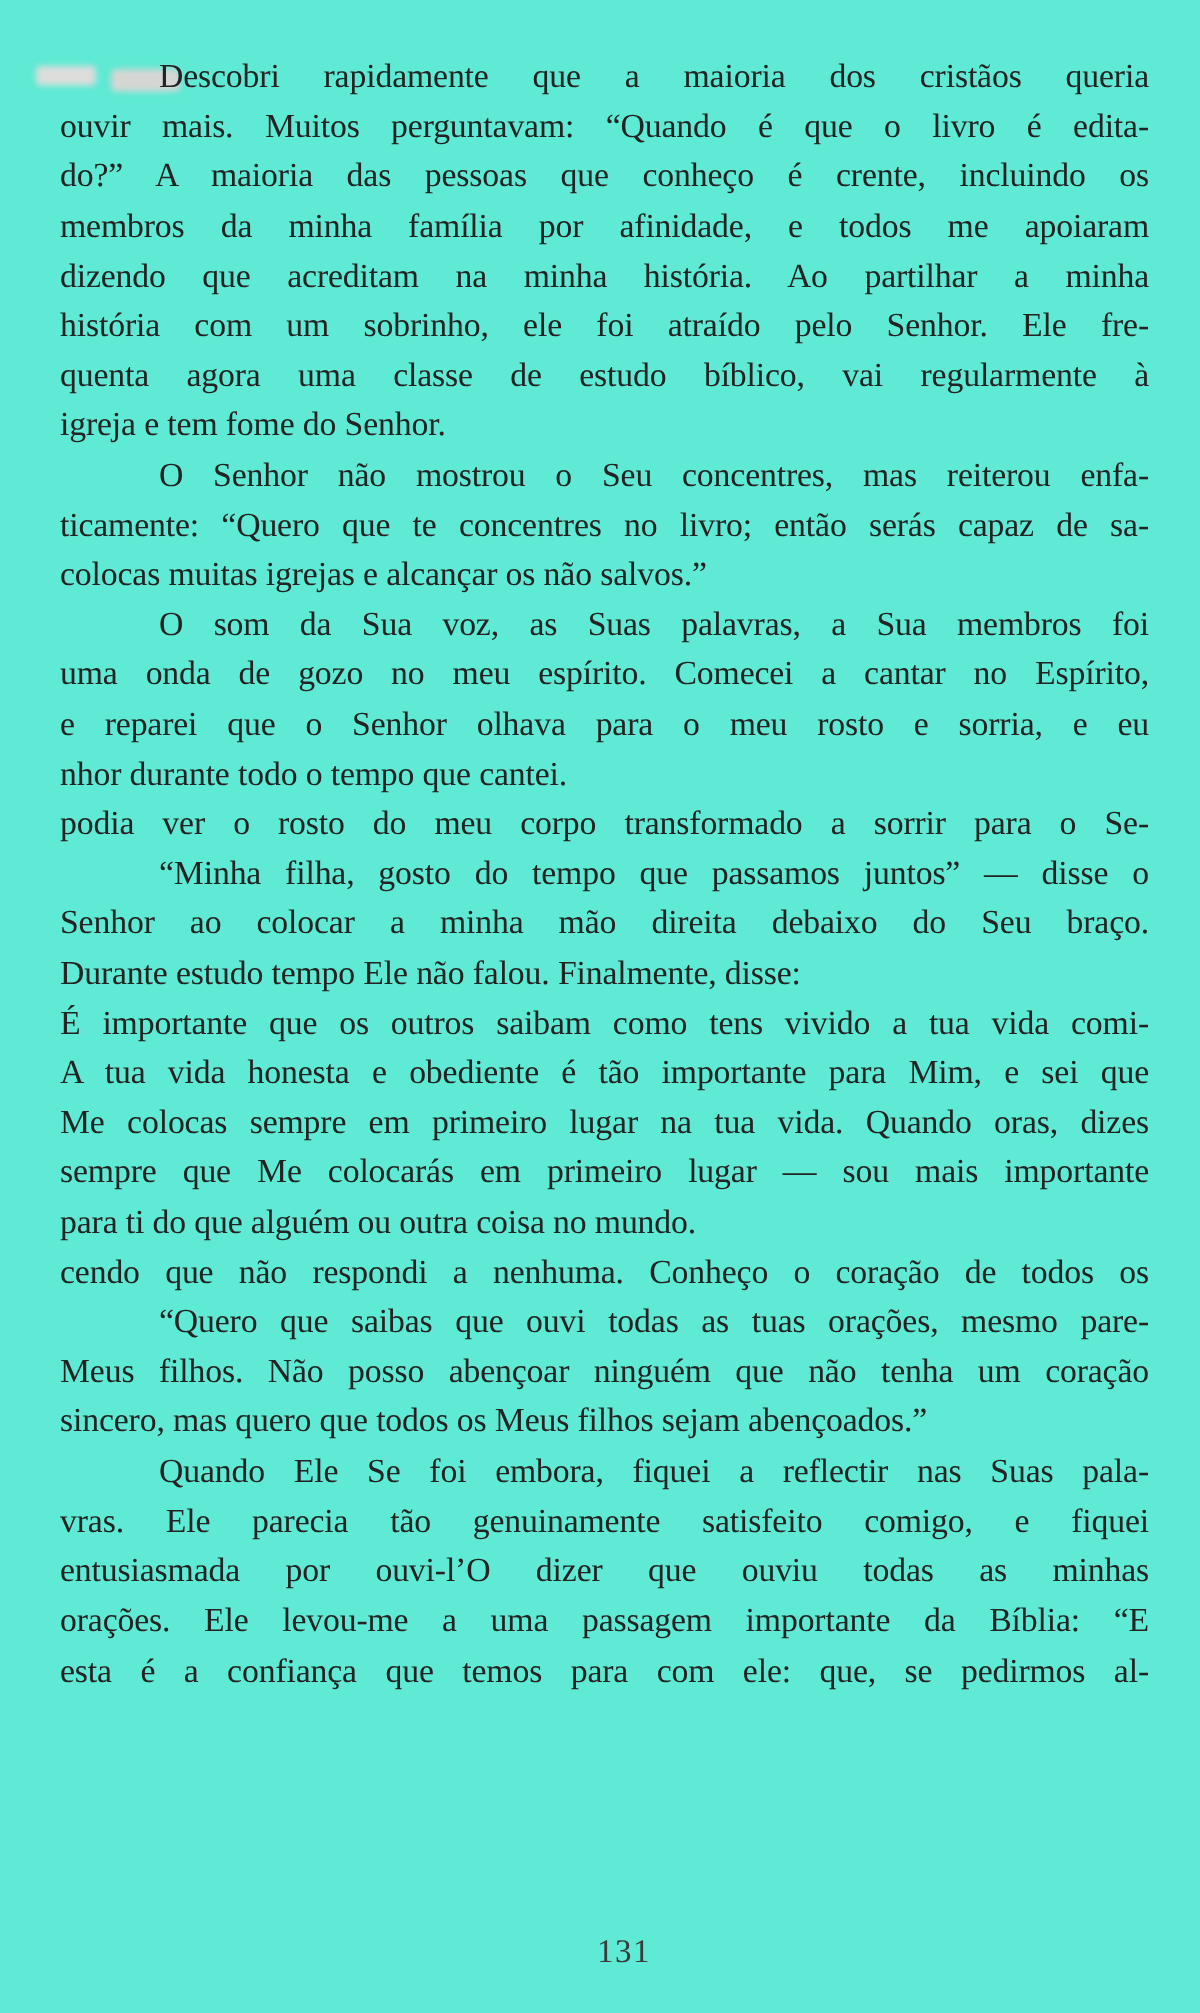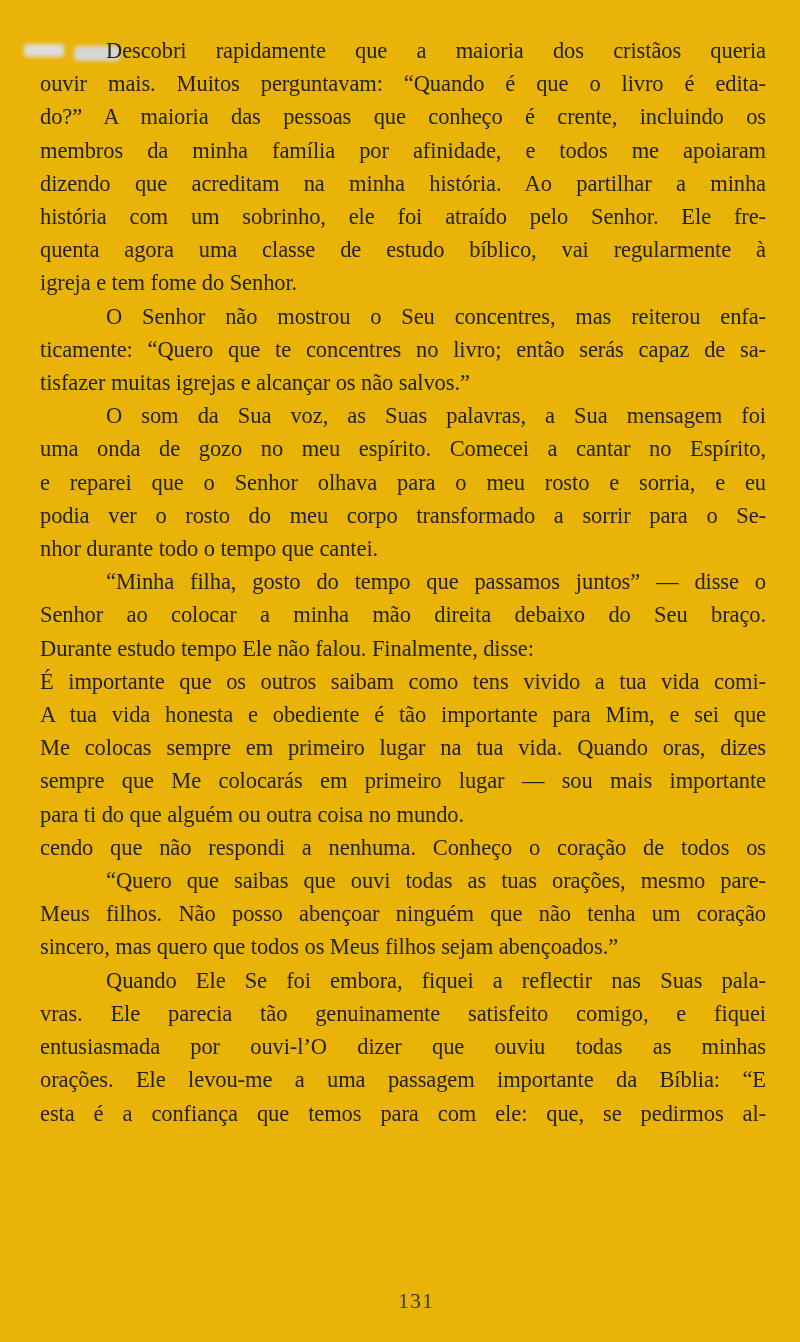--- a/index.html
+++ b/index.html
@@ -4,21 +4,21 @@
 <style>
   html, body {
     margin: 0;
     padding: 0;
     background: #fbfbf9;
   }
   .page {
     position: relative;
     width: 800px;
     height: 1342px;
-    background: #eab308;
+    background: #5eead4;
     overflow: hidden;
     font-family: "Liberation Serif", "DejaVu Serif", serif;
     color: #232323;
   }
   .text-block {
     position: absolute;
     left: 40px;
     top: 34px;
     width: 726px;
     font-size: 22.5px;
@@ -72,28 +72,28 @@
         <div class="line"><span class="seg">do?” A maioria das pessoas que conheço é crente, incluindo os</span></div>
         <div class="line"><span class="seg">membros da minha família por afinidade, e todos me apoiaram</span></div>
         <div class="line"><span class="seg">dizendo que acreditam na minha história. Ao partilhar a minha</span></div>
         <div class="line"><span class="seg">história com um sobrinho, ele foi atraído pelo Senhor. Ele fre-</span></div>
         <div class="line"><span class="seg">quenta agora uma classe de estudo bíblico, vai regularmente à</span></div>
         <div class="line last"><span class="seg">igreja e tem fome do Senhor.</span></div>
       </div>
       <div class="paragraph">
         <div class="line indent"><span class="seg">O Senhor não mostrou o Seu concentres, mas reiterou enfa-</span></div>
         <div class="line"><span class="seg">ticamente: </span><span class="seg italic">“Quero que te concentres no livro; então serás capaz de sa-</span></div>
-        <div class="line last"><span class="seg italic">tisfazer muitas igrejas e alcançar os não salvos.”</span></div>
+        <div class="line last"><span class="seg italic">colocas muitas igrejas e alcançar os não salvos.”</span></div>
       </div>
       <div class="paragraph">
-        <div class="line indent"><span class="seg">O som da Sua voz, as Suas palavras, a Sua mensagem foi</span></div>
+        <div class="line indent"><span class="seg">O som da Sua voz, as Suas palavras, a Sua membros foi</span></div>
         <div class="line"><span class="seg">uma onda de gozo no meu espírito. Comecei a cantar no Espírito,</span></div>
         <div class="line"><span class="seg">e reparei que o Senhor olhava para o meu rosto e sorria, e eu</span></div>
+        <div class="line last"><span class="seg">nhor durante todo o tempo que cantei.</span></div>
         <div class="line"><span class="seg">podia ver o rosto do meu corpo transformado a sorrir para o Se-</span></div>
-        <div class="line last"><span class="seg">nhor durante todo o tempo que cantei.</span></div>
       </div>
       <div class="paragraph">
         <div class="line indent"><span class="seg italic">“Minha filha, gosto do tempo que passamos juntos”</span><span class="seg"> — disse o</span></div>
         <div class="line"><span class="seg">Senhor ao colocar a minha mão direita debaixo do Seu braço.</span></div>
         <div class="line last"><span class="seg">Durante estudo tempo Ele não falou. Finalmente, disse:</span></div>
       </div>
       <div class="paragraph">
         <div class="line"><span class="seg italic">É importante que os outros saibam como tens vivido a tua vida comi-</span></div>
         <div class="line"><span class="seg italic">A tua vida honesta e obediente é tão importante para Mim, e sei que</span></div>
         <div class="line"><span class="seg italic">Me colocas sempre em primeiro lugar na tua vida. Quando oras, dizes</span></div>

